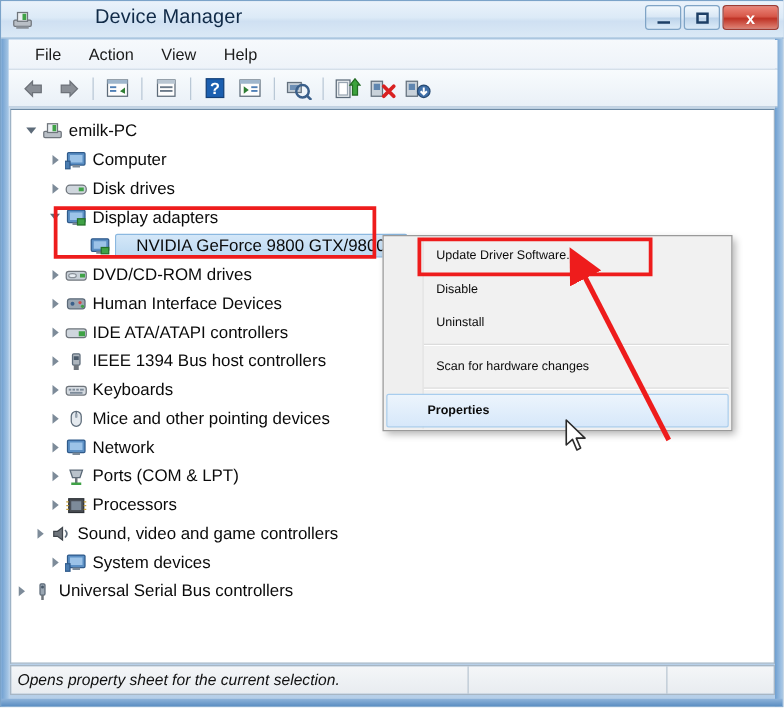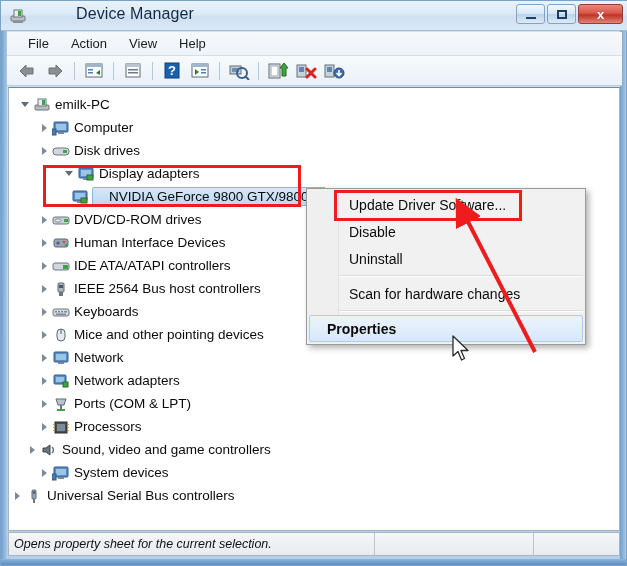--- a/index.html
+++ b/index.html
@@ -224,31 +224,31 @@
     width: 30px;
     background: #efefef;
     border-right: 1px solid #e2e2e2;
   }
   .ctx-item {
     position: relative;
     height: 27px;
     display: flex;
     align-items: center;
     padding-left: 42px;
-    font-size: 14px;
+    font-size: 10px;
     color: #0b0b0b;
     z-index: 2;
   }
   .ctx-item.bold { font-weight: bold; }
   .ctx-item.hl {
     background: linear-gradient(180deg,#ecf4fc,#d7e8fa);
     border: 1px solid #a8cdee;
     border-radius: 2px;
     margin: 0 2px;
-    padding-left: 17px;
+    padding-left: 32px;
     height: 25px;
   }
   .ctx-sep {
     height: 1px;
     background: #dcdcdc;
     margin: 3px 2px 3px 32px;
     border-bottom: 1px solid #ffffff;
   }
 
   
@@ -431,21 +431,21 @@
               <i class="tri "></i>
             </span>
             <span class="nicon">
               <svg width="18" height="16" viewBox="0 0 18 16">
                 <rect x="1" y="5" width="16" height="7" rx="3" fill="#cfd6dd" stroke="#6f757c"></rect>
                 <rect x="11" y="7" width="4" height="3" fill="#3fa246"></rect>
               </svg>
             </span>
             <span class="nlabel">Disk drives</span>
           </div>
-          <div class="node" style="padding-left: 27px; margin-left: 25px;">
+          <div class="node" style="padding-left: 27px;">
             <span class="twisty">
               <i class="tri open"></i>
             </span>
             <span class="nicon">
               <svg width="18" height="16" viewBox="0 0 18 16">
                 <rect x="2" y="2" width="14" height="10" rx="1" fill="#5b8fc4" stroke="#2f5a8a"></rect>
                 <rect x="4" y="4" width="10" height="6" fill="#9cc3e8"></rect>
                 <rect x="6" y="12" width="6" height="2" fill="#7d8b99"></rect>
                 <rect x="10" y="9" width="6" height="5" fill="#3fa246" stroke="#247028"></rect>
               </svg>
@@ -509,21 +509,21 @@
             <span class="twisty">
               <i class="tri "></i>
             </span>
             <span class="nicon">
               <svg width="18" height="16" viewBox="0 0 18 16">
                 <rect x="6" y="2" width="6" height="9" rx="1" fill="#aeb6be" stroke="#5d6b79"></rect>
                 <rect x="7" y="11" width="4" height="4" fill="#6f757c"></rect>
                 <rect x="7" y="4" width="4" height="3" fill="#49596a"></rect>
               </svg>
             </span>
-            <span class="nlabel">IEEE 2564 Bus host controllers</span>
+            <span class="nlabel">IEEE 1394 Bus host controllers</span>
           </div>
           <div class="node" style="padding-left: 27px;">
             <span class="twisty">
               <i class="tri "></i>
             </span>
             <span class="nicon">
               <svg width="18" height="16" viewBox="0 0 18 16">
                 <rect x="1" y="5" width="16" height="7" rx="2" fill="#d4dae0" stroke="#6f757c"></rect>
                 <rect x="3" y="7" width="2" height="1.5" fill="#7d8b99"></rect>
                 <rect x="6" y="7" width="2" height="1.5" fill="#7d8b99"></rect>
@@ -552,33 +552,20 @@
               <i class="tri "></i>
             </span>
             <span class="nicon">
               <svg width="18" height="16" viewBox="0 0 18 16">
                 <rect x="2" y="2" width="14" height="10" rx="1" fill="#5b8fc4" stroke="#2f5a8a"></rect>
                 <rect x="4" y="4" width="10" height="6" fill="#9cc3e8"></rect>
                 <rect x="6" y="12" width="6" height="2" fill="#7d8b99"></rect>
               </svg>
             </span>
             <span class="nlabel">Network</span>
-          </div>
-          <div class="node" style="padding-left: 27px;">
-            <span class="twisty">
-              <i class="tri "></i>
-            </span>
-            <span class="nicon">
-              <svg width="18" height="16" viewBox="0 0 18 16">
-                <rect x="2" y="2" width="12" height="9" rx="1" fill="#5b8fc4" stroke="#2f5a8a"></rect>
-                <rect x="4" y="4" width="8" height="5" fill="#9cc3e8"></rect>
-                <rect x="11" y="9" width="5" height="5" fill="#3fa246" stroke="#247028"></rect>
-              </svg>
-            </span>
-            <span class="nlabel">Network adapters</span>
           </div>
           <div class="node" style="padding-left: 27px;">
             <span class="twisty">
               <i class="tri "></i>
             </span>
             <span class="nicon">
               <svg width="18" height="16" viewBox="0 0 18 16">
                 <path d="M4 3 L14 3 L12 9 L6 9 Z" fill="#b9c2cb" stroke="#5d6b79"></path>
                 <rect x="8" y="9" width="2" height="5" fill="#6f757c"></rect>
                 <rect x="5" y="13" width="8" height="2" fill="#3fa246"></rect>

